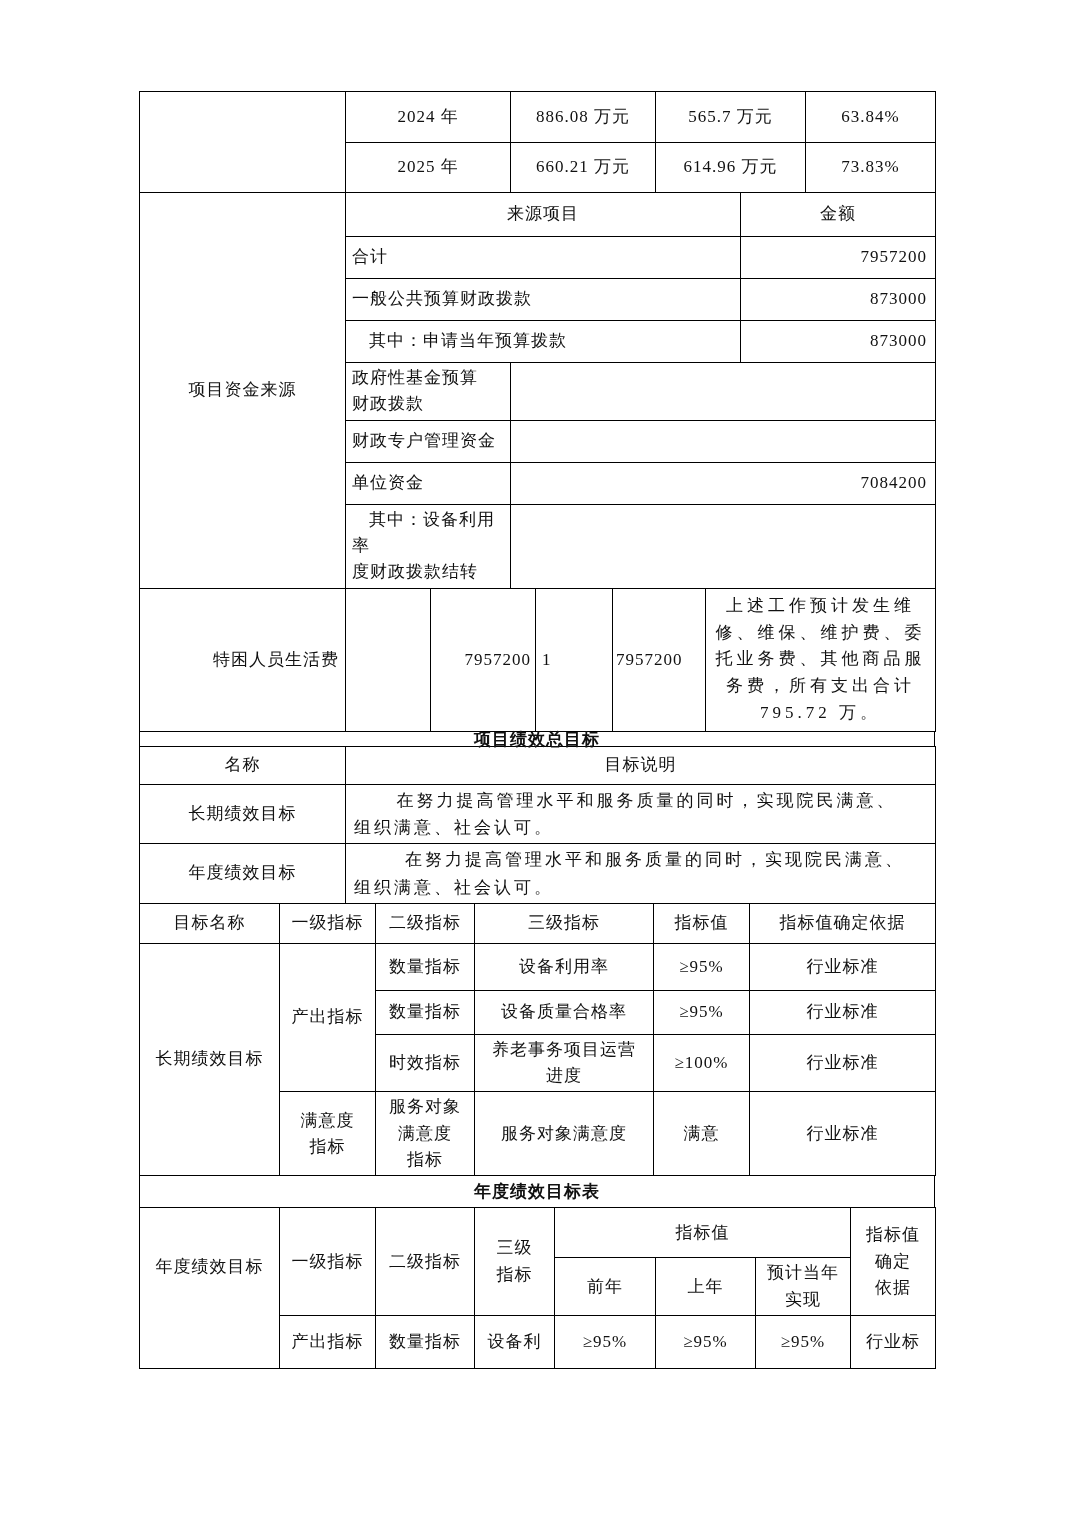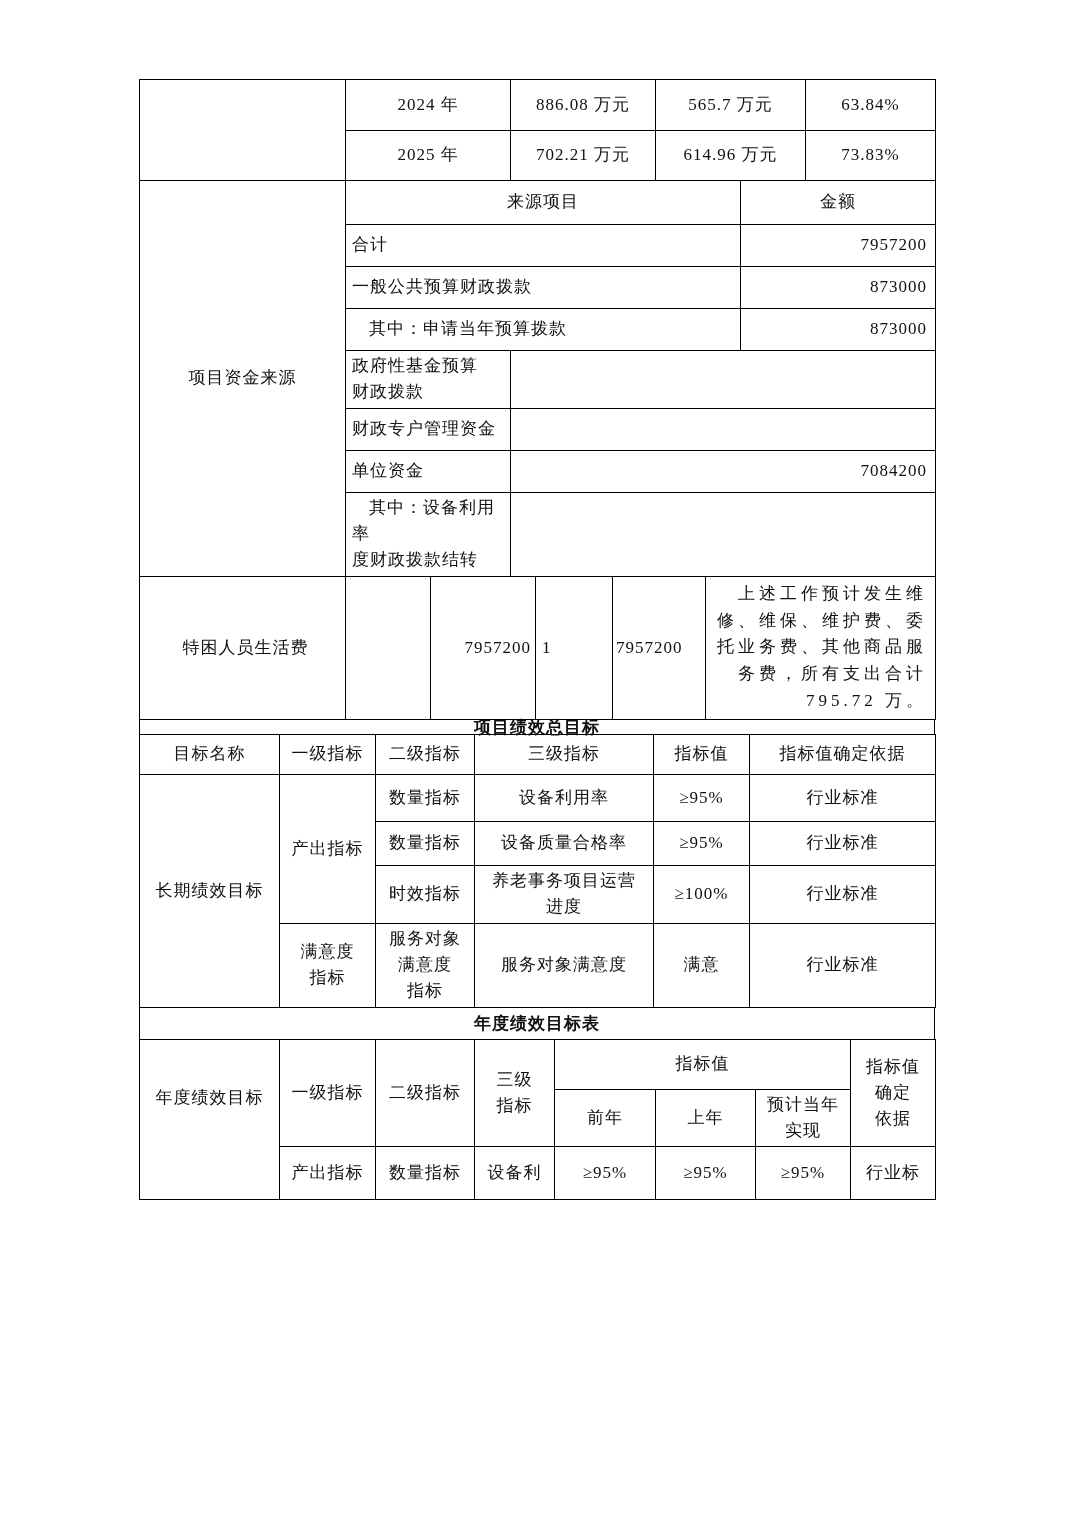--- a/index.html
+++ b/index.html
@@ -13,21 +13,21 @@
     color: #111111;
     overflow: hidden;
   }
   .doc { position: absolute; left: 139px; top: 79px; width: 796px; }
   table {
     border-collapse: collapse;
     table-layout: fixed;
     width: 796px;
     margin-top: -1px;
   }
-  .doc > table:first-child { margin-top: 0; padding-left: 16px; }
+  .doc > table:first-child { margin-top: 12px; padding-left: 16px; }
   td {
     border: 1px solid #000000;
     font-size: 17px;
     letter-spacing: 1px;
     line-height: 1.55;
     padding: 2px 6px;
     vertical-align: middle;
     text-align: center;
     white-space: pre-line;
     overflow: hidden;
@@ -42,22 +42,22 @@
     font-size: 17px;
     font-weight: bold;
     letter-spacing: 1px;
   }
   .left   { text-align: left; margin-top: 8px; }
   .right  { text-align: right; padding-right: 8px; }
   .ind1   { text-indent: 1em; }
   .ind25  { text-indent: 2.5em; }
   .ind3   { text-indent: 3em; }
   .desc   { text-align: left; letter-spacing: 3px; line-height: 1.6; padding: 2px 8px; }
-  .spread { text-align: right; letter-spacing: 4px; line-height: 1.58; padding: 4px 8px; }
-  .tasklbl { text-align: center; padding-left: 12px; }
+  .spread { text-align: center; letter-spacing: 4px; line-height: 1.58; padding: 4px 8px; }
+  .tasklbl { text-align: right; padding-left: 12px; }
   .nudge-up { padding-bottom: 45px; }
 </style>
 </head>
 <body>
 
 <div class="page">
   <div class="doc">
 
     <table>
       <colgroup>
@@ -70,21 +70,21 @@
       <tbody>
           <tr style="height:51px">
         <td rowspan="2"></td>
         <td>2024 年</td>
         <td>886.08 万元</td>
         <td>565.7 万元</td>
         <td>63.84%</td>
       </tr>
       <tr style="height:50px">
         <td>2025 年</td>
-        <td>702.21 万元</td>
+        <td>660.21 万元</td>
         <td>614.96 万元</td>
         <td>73.83%</td>
       </tr>
     </tbody>
       </table>
 
     <table>
       <colgroup>
         <col style="width:206px">
           <col style="width:165px">
@@ -149,20 +149,42 @@
         <td class="spread">上述工作预计发生维
 修、维保、维护费、委
 托业务费、其他商品服
 务费，所有支出合计
 795.72 万。</td>
       </tr>
     </tbody>
       </table>
 
     <div class="bar" style="height:16px">项目绩效总目标</div>
+    <table>
+      <colgroup>
+        <col style="width:206px">
+          <col style="width:590px">
+      </colgroup>
+      <tbody>
+          <tr style="height:38px">
+        <td>名称</td>
+        <td>目标说明</td>
+      </tr>
+      <tr style="height:58px">
+        <td>长期绩效目标</td>
+        <td class="desc ind25">在努力提高管理水平和服务质量的同时，实现院民满意、
+组织满意、社会认可。</td>
+      </tr>
+      <tr style="height:57px">
+        <td>年度绩效目标</td>
+        <td class="desc ind3">在努力提高管理水平和服务质量的同时，实现院民满意、
+组织满意、社会认可。</td>
+      </tr>
+    </tbody>
+      </table>
 
     <table>
       <colgroup>
         <col style="width:140px">
           <col style="width:96px">
           <col style="width:99px">
           <col style="width:179px">
           <col style="width:96px">
           <col style="width:186px">
       </colgroup>

